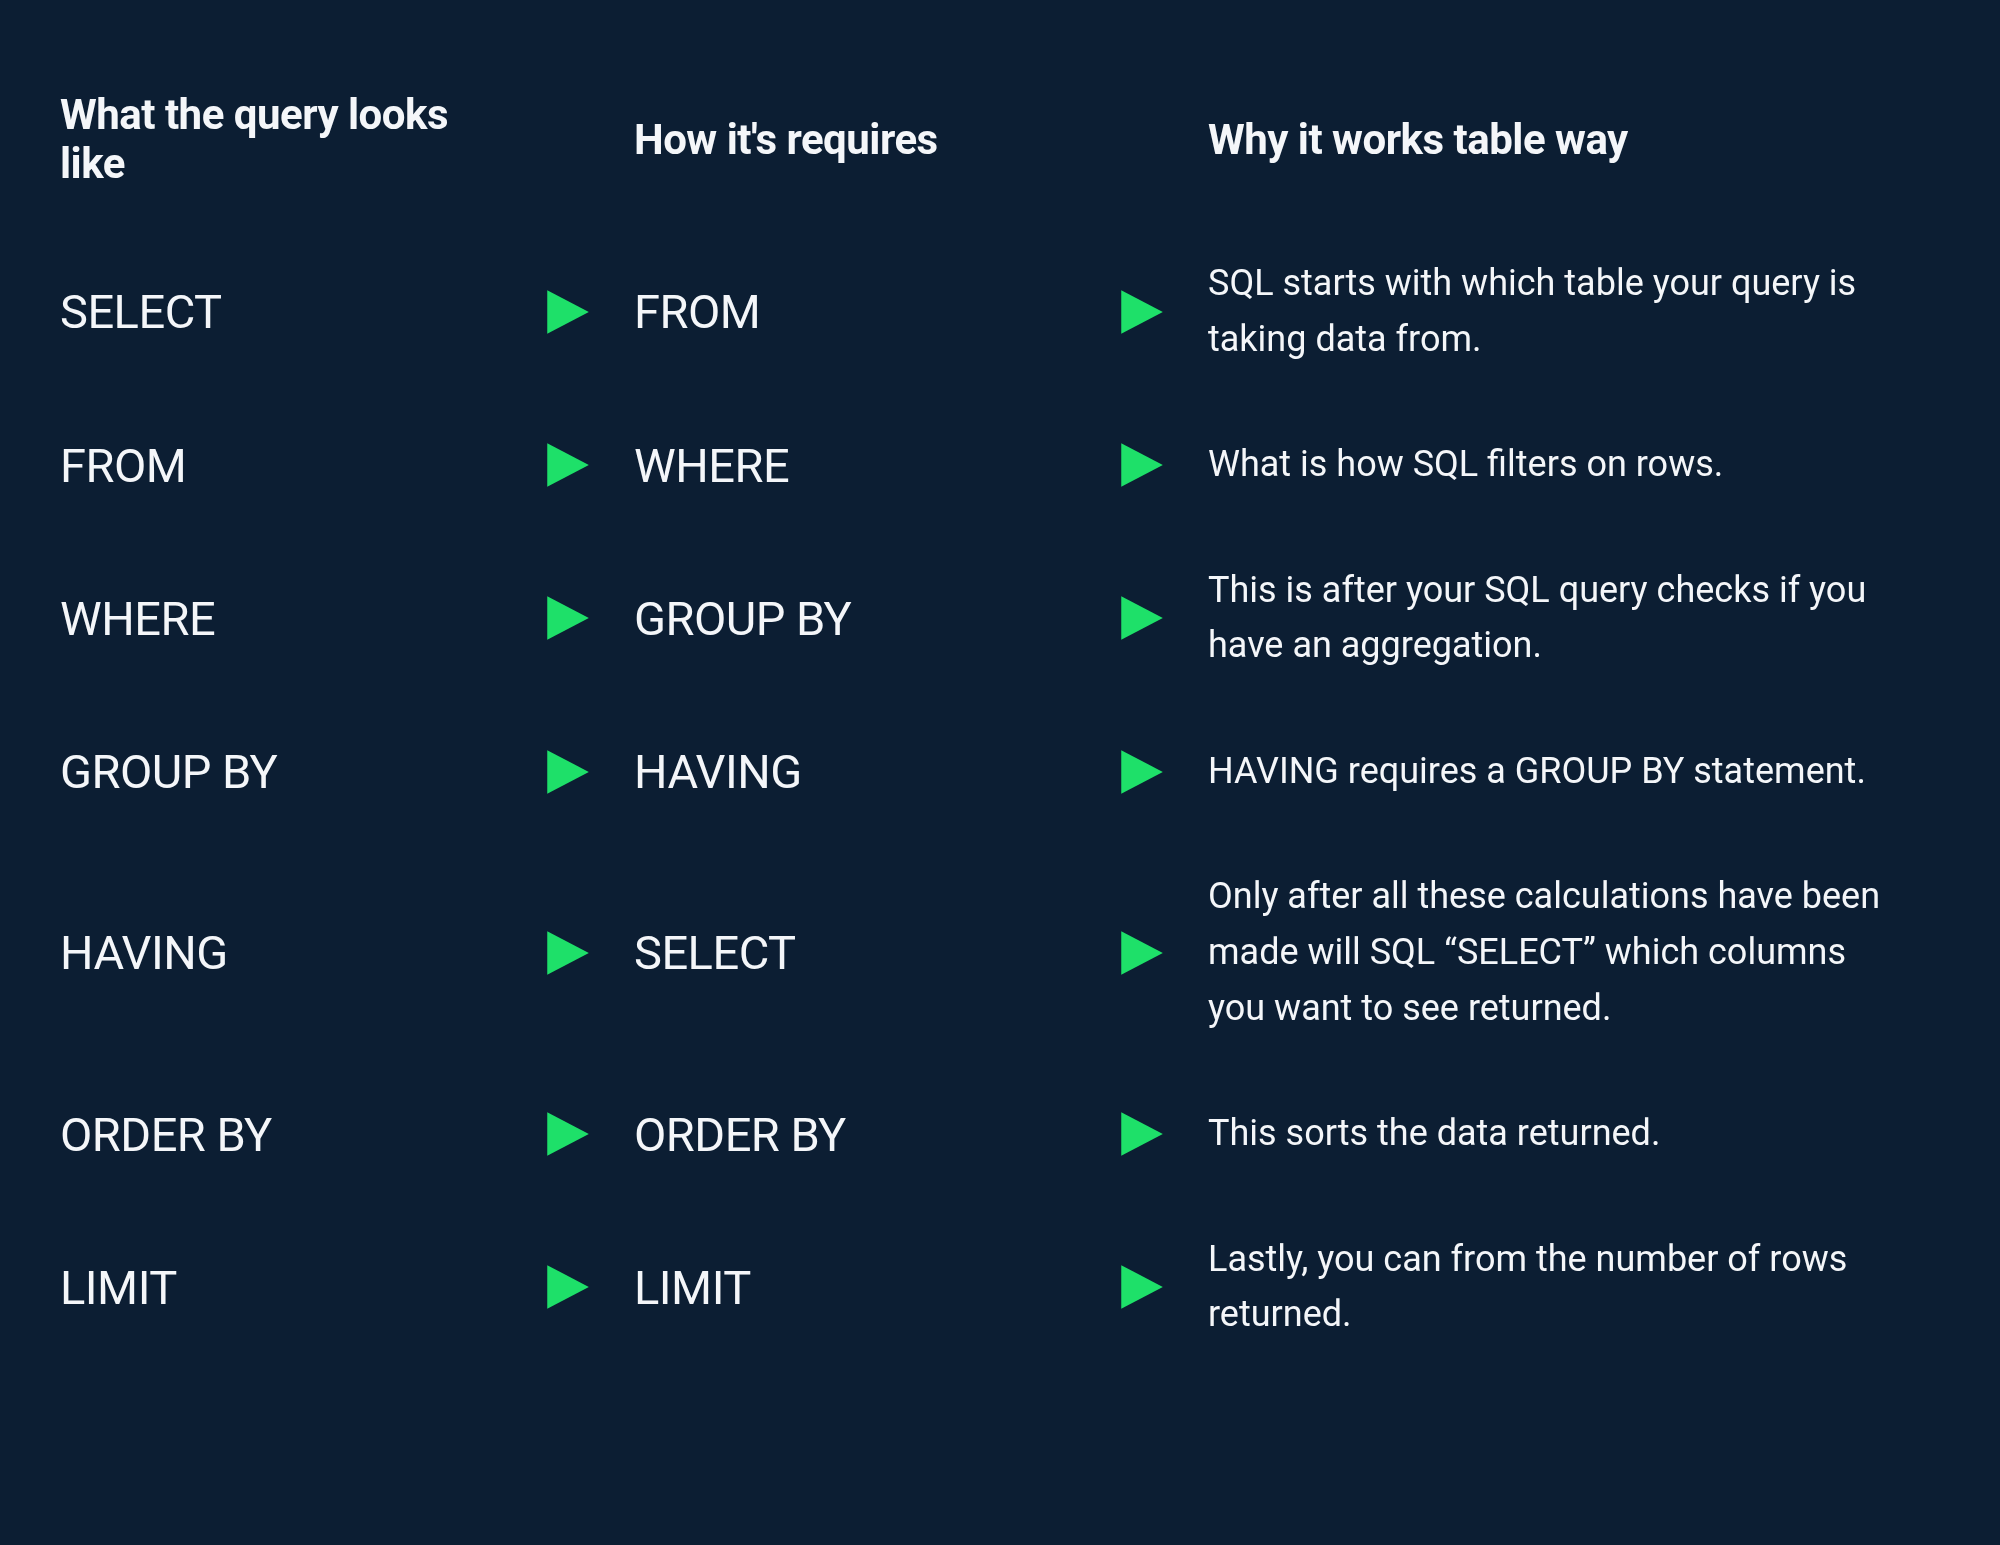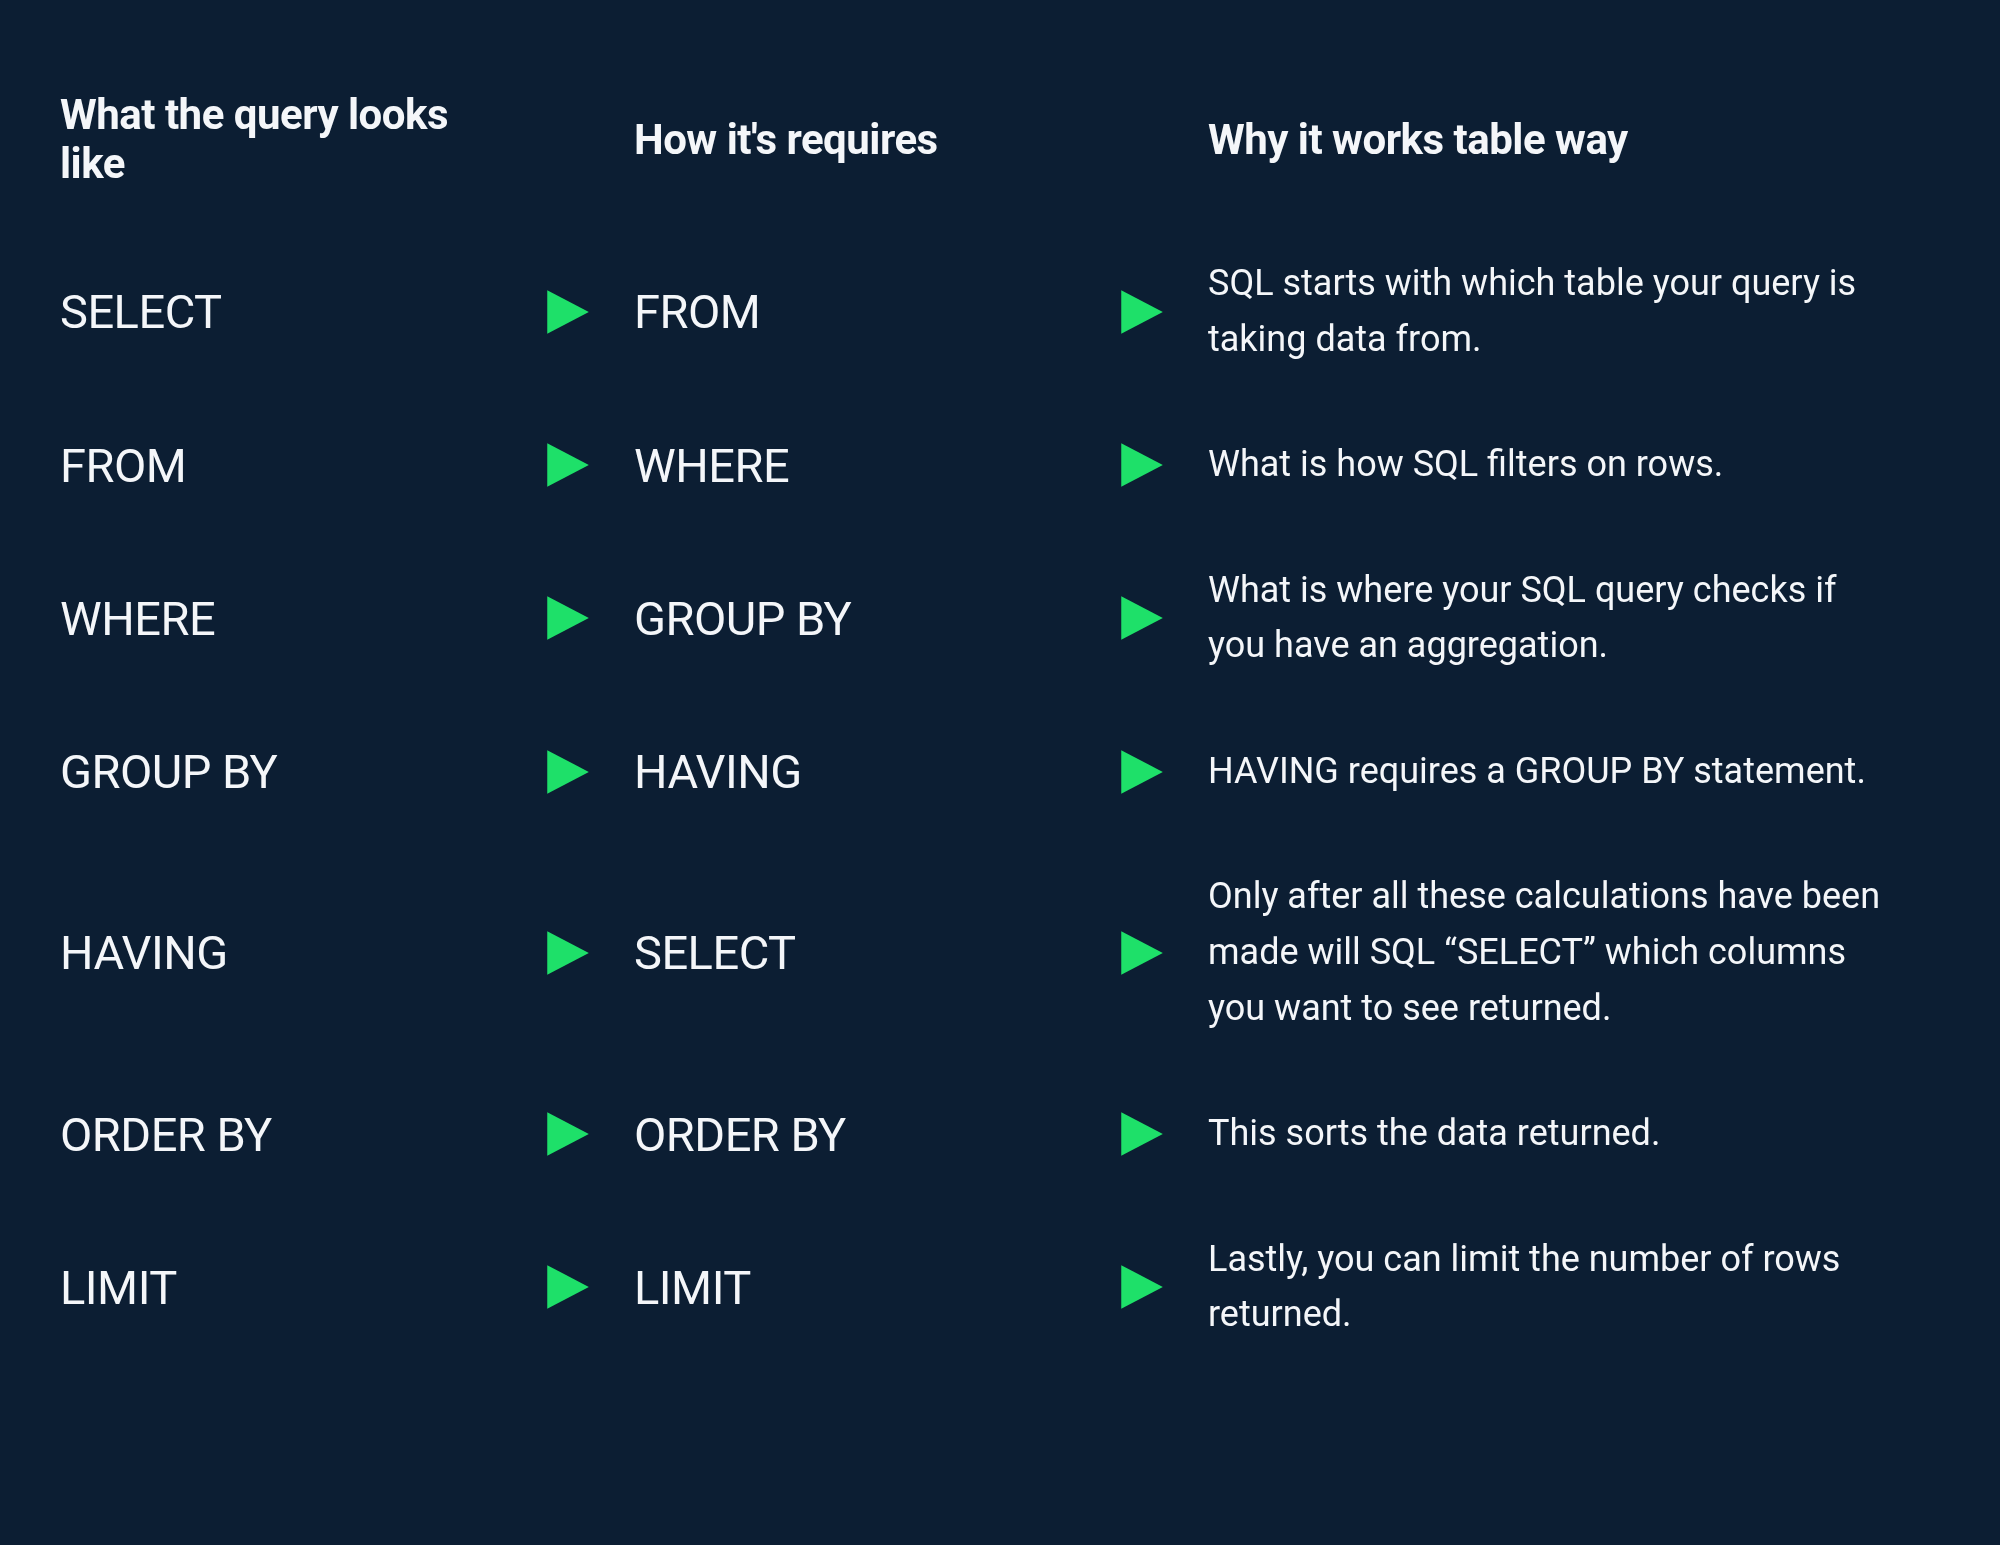--- a/index.html
+++ b/index.html
@@ -100,21 +100,21 @@
     <svg viewBox="0 0 100 100" xmlns="http://www.w3.org/2000/svg">
       <polygon points="12,8 92,50 12,92" fill="#1ee069"></polygon>
     </svg>
   </span>
     <div class="col-executed">GROUP BY</div>
     <span class="arrow">
     <svg viewBox="0 0 100 100" xmlns="http://www.w3.org/2000/svg">
       <polygon points="12,8 92,50 12,92" fill="#1ee069"></polygon>
     </svg>
   </span>
-    <div class="col-why">What is where your SQL query checks if you have an aggregation.</div>
+    <div class="col-why">This is after your SQL query checks if you have an aggregation.</div>
     <div class="col-written">GROUP BY</div>
     <span class="arrow">
     <svg viewBox="0 0 100 100" xmlns="http://www.w3.org/2000/svg">
       <polygon points="12,8 92,50 12,92" fill="#1ee069"></polygon>
     </svg>
   </span>
     <div class="col-executed">HAVING</div>
     <span class="arrow">
     <svg viewBox="0 0 100 100" xmlns="http://www.w3.org/2000/svg">
       <polygon points="12,8 92,50 12,92" fill="#1ee069"></polygon>
@@ -152,14 +152,14 @@
     <svg viewBox="0 0 100 100" xmlns="http://www.w3.org/2000/svg">
       <polygon points="12,8 92,50 12,92" fill="#1ee069"></polygon>
     </svg>
   </span>
     <div class="col-executed">LIMIT</div>
     <span class="arrow">
     <svg viewBox="0 0 100 100" xmlns="http://www.w3.org/2000/svg">
       <polygon points="12,8 92,50 12,92" fill="#1ee069"></polygon>
     </svg>
   </span>
-    <div class="col-why">Lastly, you can limit the number of rows returned.</div>
+    <div class="col-why">Lastly, you can from the number of rows returned.</div>
   </div>
 
 </body></html>

